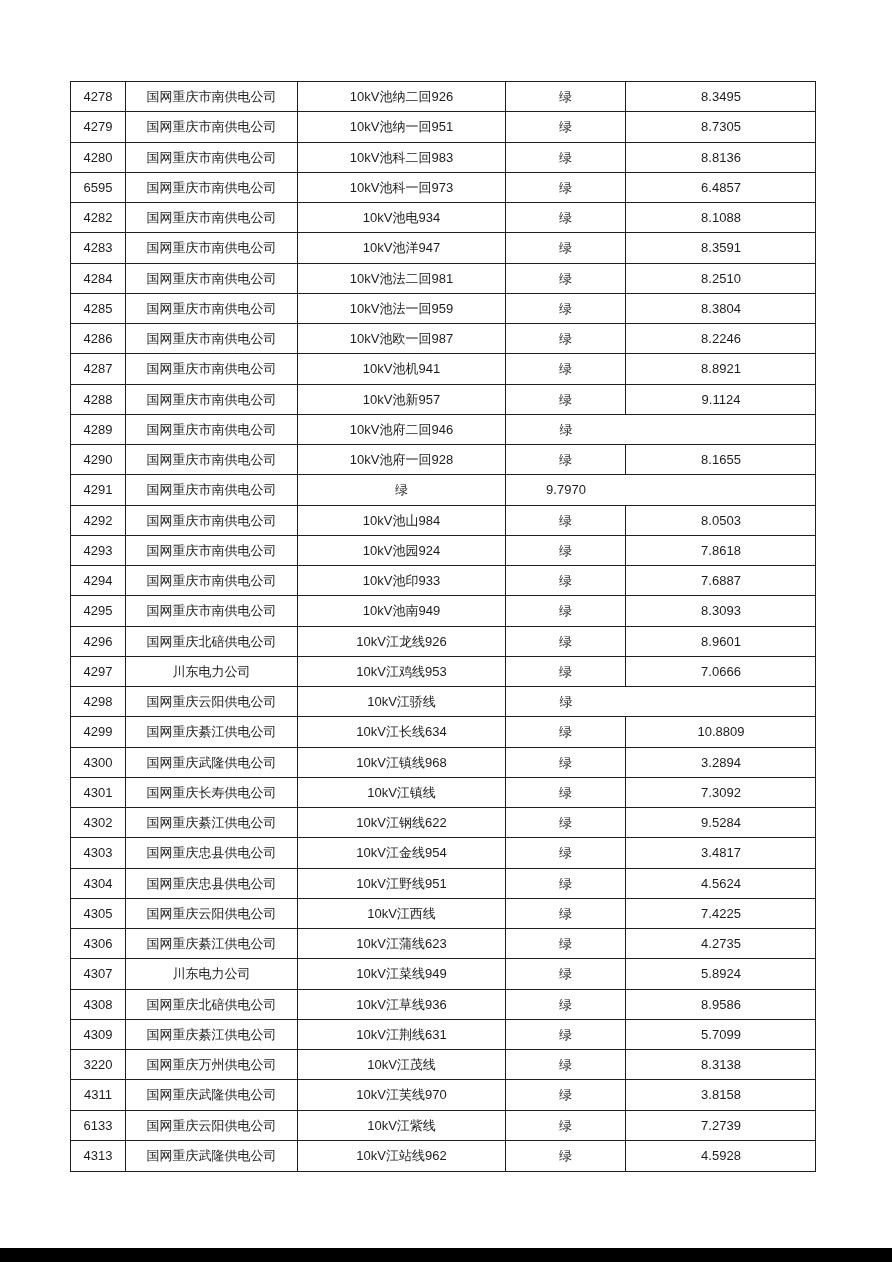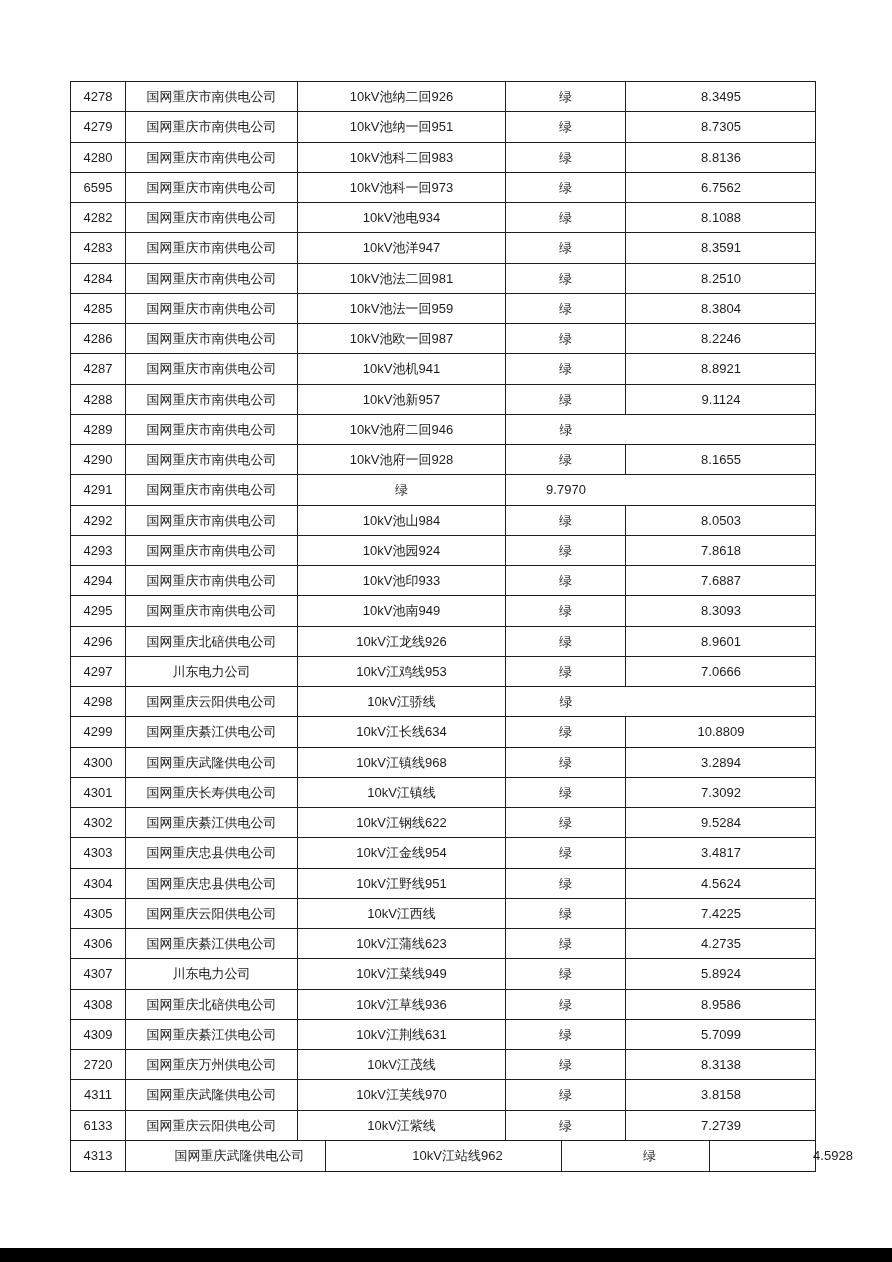--- a/index.html
+++ b/index.html
@@ -23,21 +23,21 @@
     width: 746px;
     border: 1px solid #1f1f1f;
     background: #ffffff;
   }
   .tr {
     display: grid;
     grid-template-columns: 55px 172px 208px 120px 190px;
     height: 30.25px;
     border-bottom: 1px solid #1f1f1f;
   }
-  .tr:last-child { border-bottom: none; gap: 28px; }
+  .tr:last-child { border-bottom: none; }
   .td {
     display: flex;
     align-items: center;
     justify-content: center;
     border-right: 1px solid #1f1f1f;
     font-size: 13px;
     color: #1c1c1c;
     white-space: nowrap;
     overflow: hidden;
     line-height: 1;
@@ -81,21 +81,21 @@
     <div class="td">10kV池科二回983</div>
     <div class="td">绿</div>
     <div class="td">8.8136</div>
   </div>
 
   <div class="tr">
     <div class="td">6595</div>
     <div class="td">国网重庆市南供电公司</div>
     <div class="td">10kV池科一回973</div>
     <div class="td">绿</div>
-    <div class="td">6.7562</div>
+    <div class="td">6.4857</div>
   </div>
 
   <div class="tr">
     <div class="td">4282</div>
     <div class="td">国网重庆市南供电公司</div>
     <div class="td">10kV池电934</div>
     <div class="td">绿</div>
     <div class="td">8.1088</div>
   </div>
 
@@ -306,21 +306,21 @@
 
   <div class="tr">
     <div class="td">4309</div>
     <div class="td">国网重庆綦江供电公司</div>
     <div class="td">10kV江荆线631</div>
     <div class="td">绿</div>
     <div class="td">5.7099</div>
   </div>
 
   <div class="tr">
-    <div class="td">2720</div>
+    <div class="td">3220</div>
     <div class="td">国网重庆万州供电公司</div>
     <div class="td">10kV江茂线</div>
     <div class="td">绿</div>
     <div class="td">8.3138</div>
   </div>
 
   <div class="tr">
     <div class="td">4311</div>
     <div class="td">国网重庆武隆供电公司</div>
     <div class="td">10kV江芙线970</div>

